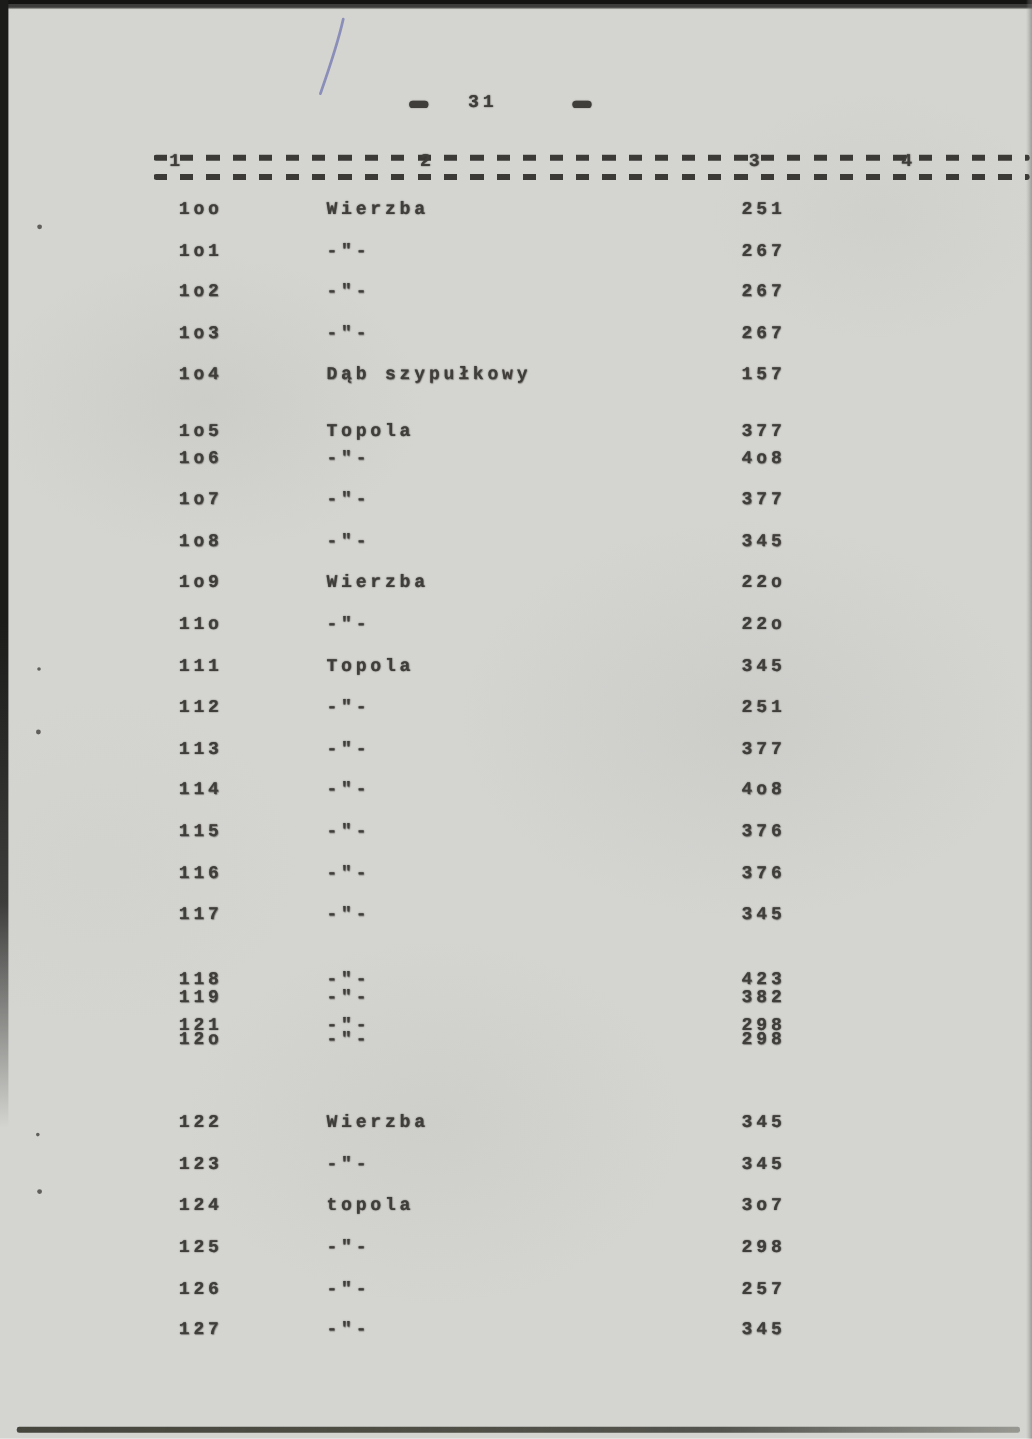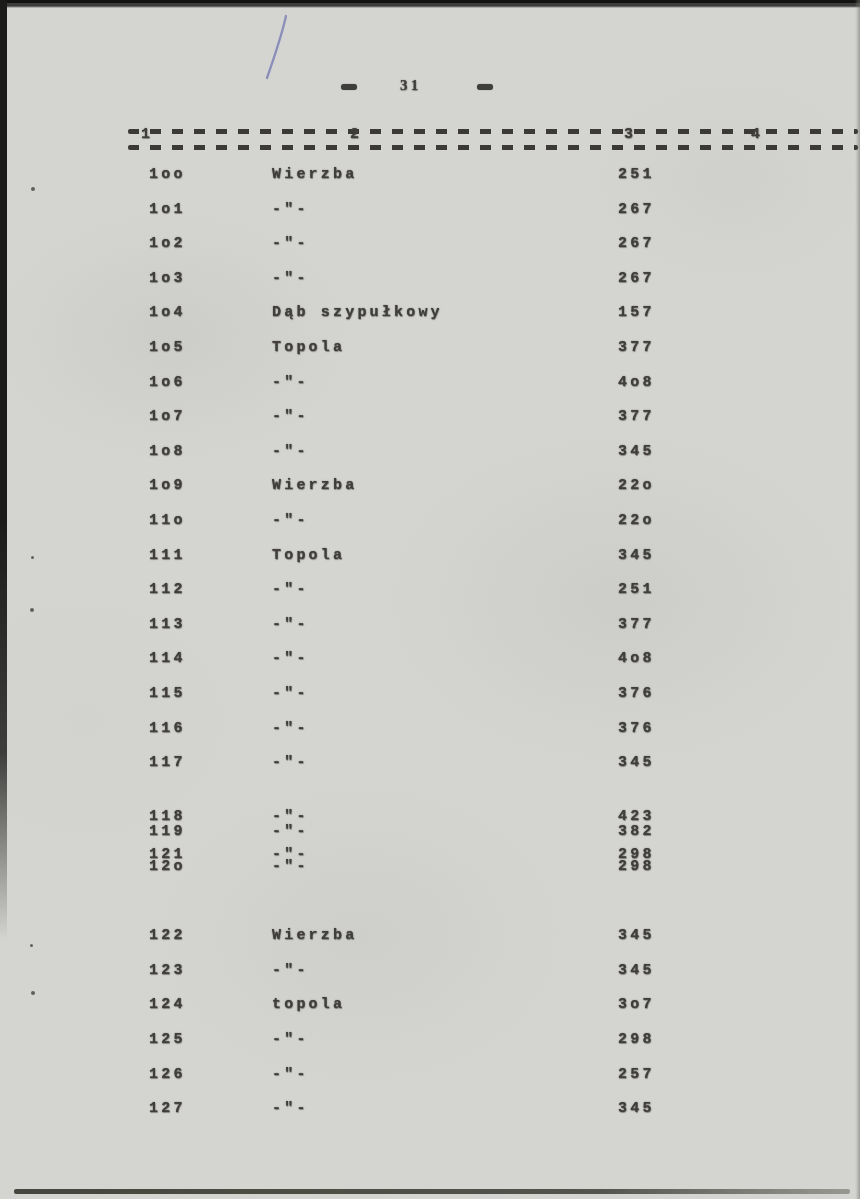--- a/index.html
+++ b/index.html
@@ -30,21 +30,21 @@
   .edge-right{position:absolute;right:0;top:0;width:5px;height:1199px;
     background:linear-gradient(to left,rgba(110,110,108,0.55),rgba(140,140,138,0.25) 60%,transparent);}
   .edge-bottom{position:absolute;left:14px;top:1189px;width:836px;height:5px;border-radius:2px;
     background:linear-gradient(to right,rgba(45,45,36,0.85),rgba(62,62,52,0.9) 35%,rgba(52,52,46,0.8) 70%,rgba(80,80,70,0.45));
     filter:blur(0.4px);}
   
   .pn-dash{position:absolute;top:84px;width:16px;height:6px;background:#403e3a;border-radius:3px;
     box-shadow:0 0 1px rgba(62,60,56,0.8);}
   .pn-dash.left{left:341px;}
   .pn-dash.right{left:477px;}
-  .page-number{position:absolute;left:400px;top:78px;font-family:Liberation Serif, serif;}
+  .page-number{position:absolute;left:390px;top:78px;}
   
   .dash-row{position:absolute;left:128px;width:730px;height:5px;border-radius:2px;
     background:repeating-linear-gradient(to right,#3b3a37 0 11px,transparent 11px 22px);
     filter:blur(0.3px);}
   .dash-row.r1{top:129px;}
   .dash-row.r2{top:145px;}
   .colnum{position:absolute;top:127px;}
   .colnum.c1{left:141px;}
   .colnum.c2{left:350px;}
   .colnum.c3{left:624px;}
@@ -105,21 +105,21 @@
       <div class="row" style="top: 270.8px;">
         <span class="type cell cell-no">1o3</span>
         <span class="type cell cell-species">-"-</span>
         <span class="type cell cell-value">267</span>
       </div>
       <div class="row" style="top: 305.4px;">
         <span class="type cell cell-no">1o4</span>
         <span class="type cell cell-species">Dąb szypułkowy</span>
         <span class="type cell cell-value">157</span>
       </div>
-      <div class="row" style="top: 340px;">
+      <div class="row" style="top: 352px;">
         <span class="type cell cell-no">1o5</span>
         <span class="type cell cell-species">Topola</span>
         <span class="type cell cell-value">377</span>
       </div>
       <div class="row" style="top: 374.6px;">
         <span class="type cell cell-no">1o6</span>
         <span class="type cell cell-species">-"-</span>
         <span class="type cell cell-value">4o8</span>
       </div>
       <div class="row" style="top: 409.2px;">

